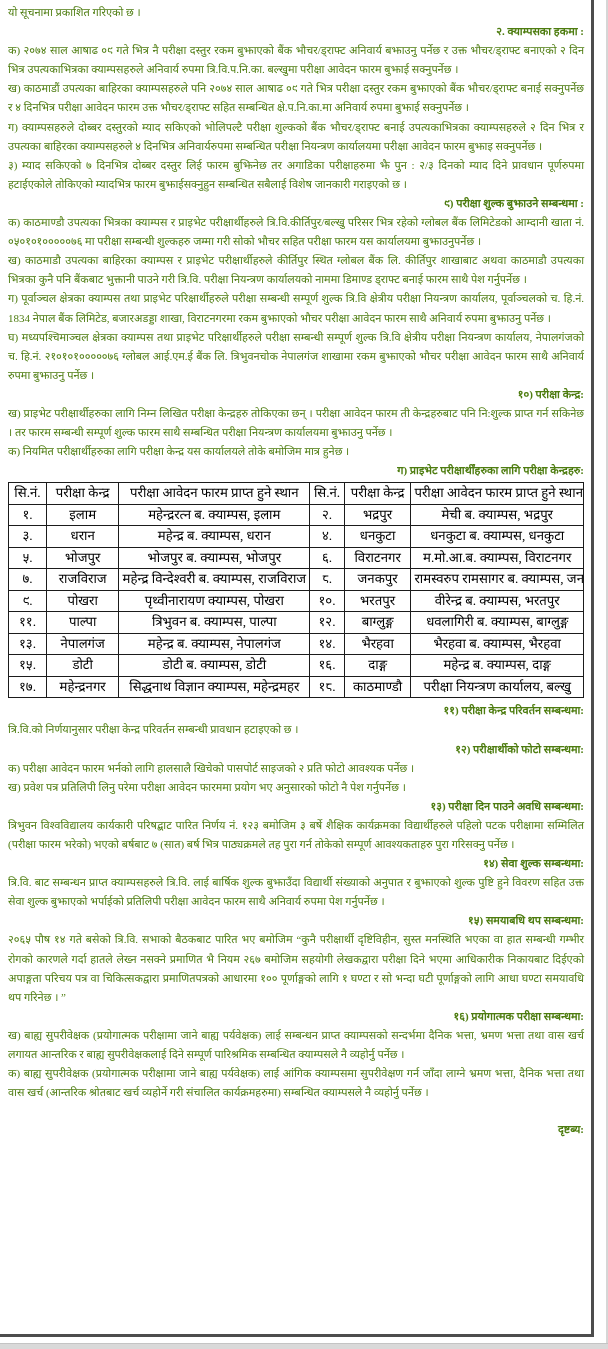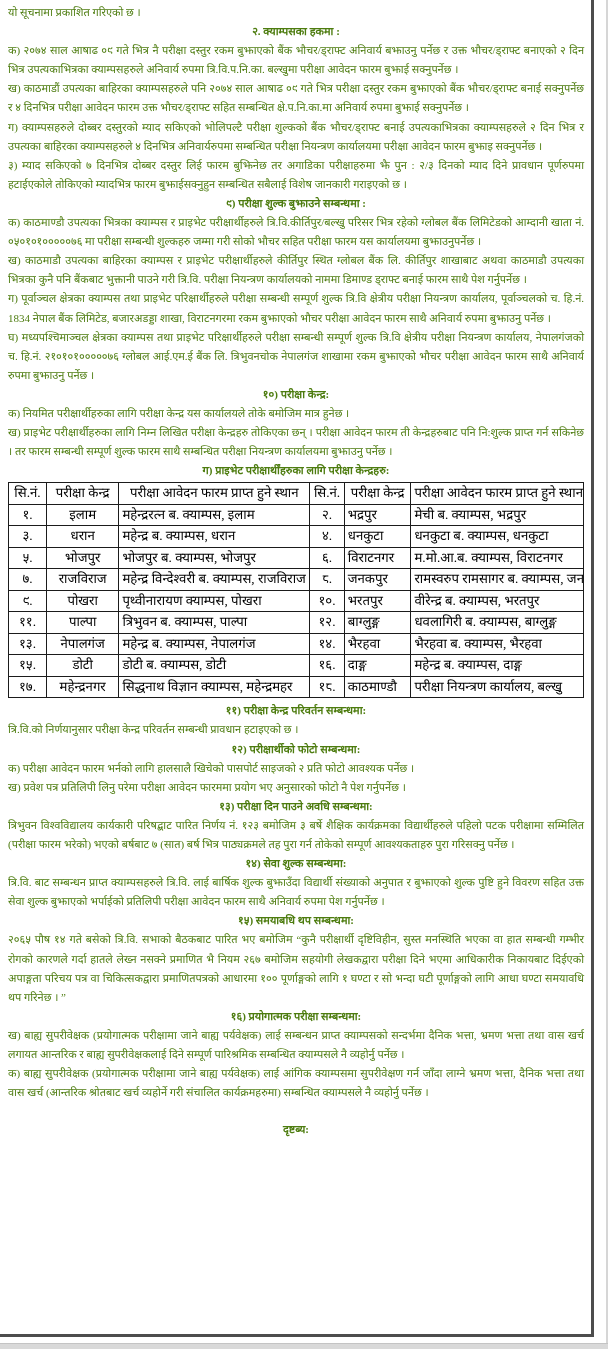--- a/index.html
+++ b/index.html
@@ -45,41 +45,41 @@
     border-top: 1px solid #c4c4c4;
   }
   .block {
     font-size: 11px;
     line-height: 19.1px;
     color: #4d7c0f;
     text-align: justify;
   }
   .block.h {
     font-weight: 700;
-    text-align: center;
+    text-align: right;
   }
   .gap {
     height: 18px;
   }
   table.centers {
     width: 100%;
     border-collapse: collapse;
     margin: 2px 12px 3px 0;
     table-layout: fixed;
   }
   table.centers th,
   table.centers td {
     border: 1.5px solid #1b1b1b;
     font-size: 13.2px;
     line-height: 20.5px;
     padding: 0 3px;
     font-weight: 400;
     overflow: hidden;
     white-space: nowrap;
-    text-align: left;
+    text-align: center;
   }
   table.centers th.c,
   table.centers td.c {
     text-align: center;
   }
 </style>
 </head>
 <body>
 
 <div class="page">
@@ -89,22 +89,22 @@
       <div class="block p">क) २०७४ साल आषाढ ०९ गते भित्र नै परीक्षा दस्तुर रकम बुझाएको बैंक भौचर/ड्राफ्ट अनिवार्य बझाउनु पर्नेछ र उक्त भौचर/ड्राफ्ट बनाएको २ दिन भित्र उपत्यकाभित्रका क्याम्पसहरुले अनिवार्य रुपमा त्रि.वि.प.नि.का. बल्खुमा परीक्षा आवेदन फारम बुझाई सक्नुपर्नेछ ।</div>
       <div class="block p">ख) काठमाडौं उपत्यका बाहिरका क्याम्पसहरुले पनि २०७४ साल आषाढ ०९ गते भित्र परीक्षा दस्तुर रकम बुझाएको बैंक भौचर/ड्राफ्ट बनाई सक्नुपर्नेछ र ४ दिनभित्र परीक्षा आवेदन फारम उक्त भौचर/ड्राफ्ट सहित सम्बन्धित क्षे.प.नि.का.मा अनिवार्य रुपमा बुझाई सक्नुपर्नेछ ।</div>
       <div class="block p">ग) क्याम्पसहरुले दोब्बर दस्तुरको म्याद सकिएको भोलिपल्टै परीक्षा शुल्कको बैंक भौचर/ड्राफ्ट बनाई उपत्यकाभित्रका क्याम्पसहरुले २ दिन भित्र र उपत्यका बाहिरका क्याम्पसहरुले ४ दिनभित्र अनिवार्यरुपमा सम्बन्धित परीक्षा नियन्त्रण कार्यालयमा परीक्षा आवेदन फारम बुझाइ सक्नुपर्नेछ ।</div>
       <div class="block p">३) म्याद सकिएको ७ दिनभित्र दोब्बर दस्तुर लिई फारम बुझिनेछ तर अगाडिका परीक्षाहरुमा झै पुन : २/३ दिनको म्याद दिने प्रावधान पूर्णरुपमा हटाईएकोले तोकिएको म्यादभित्र फारम बुझाईसक्नुहुन सम्बन्धित सबैलाई विशेष जानकारी गराइएको छ ।</div>
       <div class="block h">९) परीक्षा शुल्क बुझाउने सम्बन्धमा :</div>
       <div class="block p">क) काठमाण्डौ उपत्यका भित्रका क्याम्पस र प्राइभेट परीक्षार्थीहरुले त्रि.वि.कीर्तिपुर/बल्खु परिसर भित्र रहेको ग्लोबल बैंक लिमिटेडको आम्दानी खाता नं. ०५०१०१०००००७६ मा परीक्षा सम्बन्धी शुल्कहरु जम्मा गरी सोको भौचर सहित परीक्षा फारम यस कार्यालयमा बुझाउनुपर्नेछ ।</div>
       <div class="block p">ख) काठमाडौ उपत्यका बाहिरका क्याम्पस र प्राइभेट परीक्षार्थीहरुले कीर्तिपुर स्थित ग्लोबल बैंक लि. कीर्तिपुर शाखाबाट अथवा काठमाडौ उपत्यका भित्रका कुनै पनि बैंकबाट भुक्तानी पाउने गरी त्रि.वि. परीक्षा नियन्त्रण कार्यालयको नाममा डिमाण्ड ड्राफ्ट बनाई फारम साथै पेश गर्नुपर्नेछ ।</div>
       <div class="block p">ग) पूर्वाञ्चल क्षेत्रका क्याम्पस तथा प्राइभेट परिक्षार्थीहरुले परीक्षा सम्बन्धी सम्पूर्ण शुल्क त्रि.वि क्षेत्रीय परीक्षा नियन्त्रण कार्यालय, पूर्वाञ्चलको च. हि.नं. 1834 नेपाल बैंक लिमिटेड, बजारअडड्डा शाखा, विराटनगरमा रकम बुझाएको भौचर परीक्षा आवेदन फारम साथै अनिवार्य रुपमा बुझाउनु पर्नेछ ।</div>
       <div class="block p">घ) मध्यपश्चिमाञ्चल क्षेत्रका क्याम्पस तथा प्राइभेट परिक्षार्थीहरुले परीक्षा सम्बन्धी सम्पूर्ण शुल्क त्रि.वि क्षेत्रीय परीक्षा नियन्त्रण कार्यालय, नेपालगंजको च. हि.नं. २१०१०१०००००७६ ग्लोबल आई.एम.ई बैंक लि. त्रिभुवनचोक नेपालगंज शाखामा रकम बुझाएको भौचर परीक्षा आवेदन फारम साथै अनिवार्य रुपमा बुझाउनु पर्नेछ ।</div>
       <div class="block h">१०) परीक्षा केन्द्र:</div>
+      <div class="block p">ख) प्राइभेट परीक्षार्थीहरुका लागि निम्न लिखित परीक्षा केन्द्रहरु तोकिएका छन् । परीक्षा आवेदन फारम ती केन्द्रहरुबाट पनि नि:शुल्क प्राप्त गर्न सकिनेछ । तर फारम सम्बन्धी सम्पूर्ण शुल्क  फारम साथै सम्बन्धित परीक्षा नियन्त्रण कार्यालयमा बुझाउनु पर्नेछ ।</div>
       <div class="block p">क) नियमित परीक्षार्थीहरुका लागि परीक्षा केन्द्र यस कार्यालयले तोके बमोजिम मात्र हुनेछ ।</div>
-      <div class="block p">ख) प्राइभेट परीक्षार्थीहरुका लागि निम्न लिखित परीक्षा केन्द्रहरु तोकिएका छन् । परीक्षा आवेदन फारम ती केन्द्रहरुबाट पनि नि:शुल्क प्राप्त गर्न सकिनेछ । तर फारम सम्बन्धी सम्पूर्ण शुल्क  फारम साथै सम्बन्धित परीक्षा नियन्त्रण कार्यालयमा बुझाउनु पर्नेछ ।</div>
       <div class="block h">ग) प्राइभेट परीक्षार्थींहरुका लागि परीक्षा केन्द्रहरु:</div>
       <table class="centers">
         <colgroup>
           <col style="width: 6.6%;">
           <col style="width: 12.6%;">
           <col style="width: 33.2%;">
           <col style="width: 6%;">
           <col style="width: 11.6%;">
           <col style="width: 30%;">
         </colgroup>

